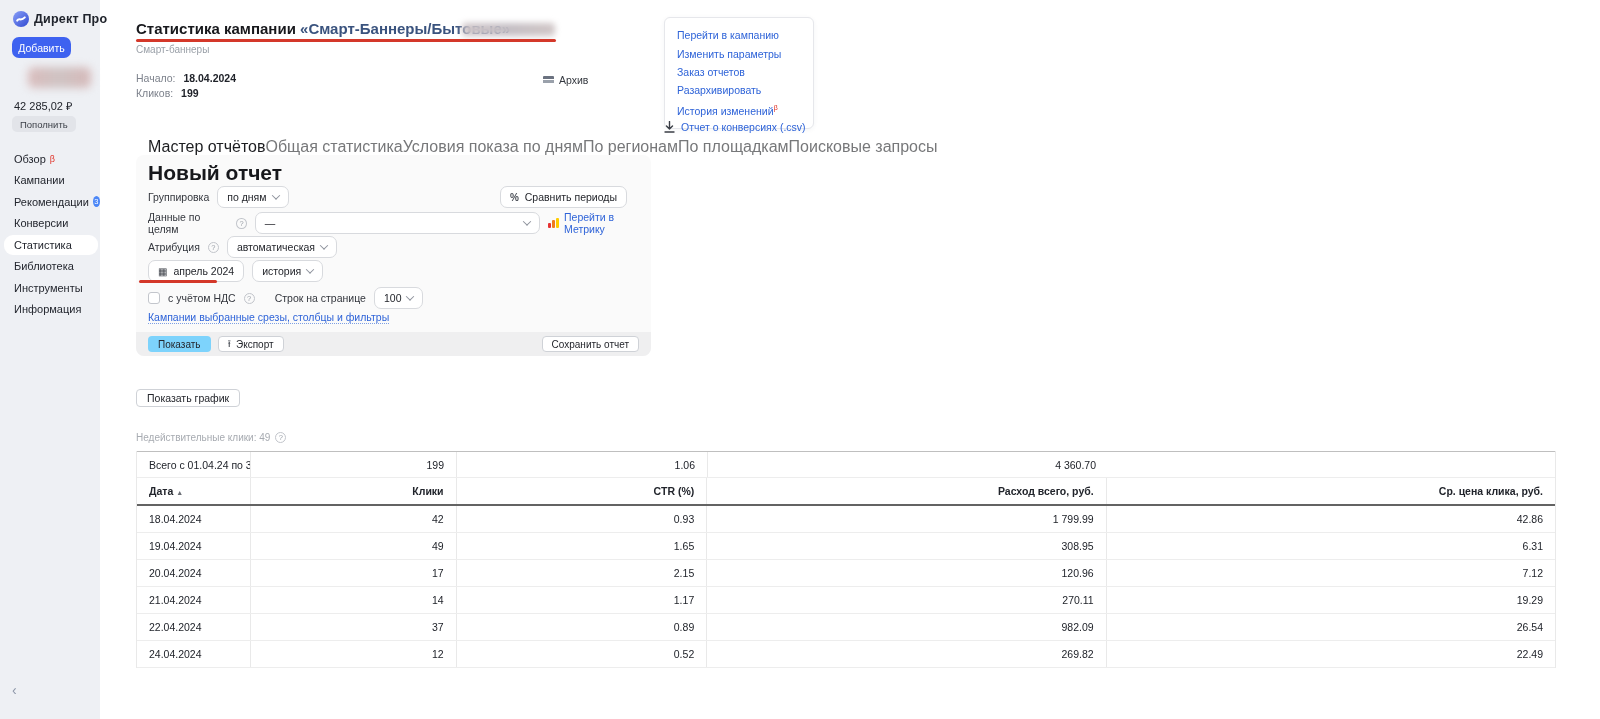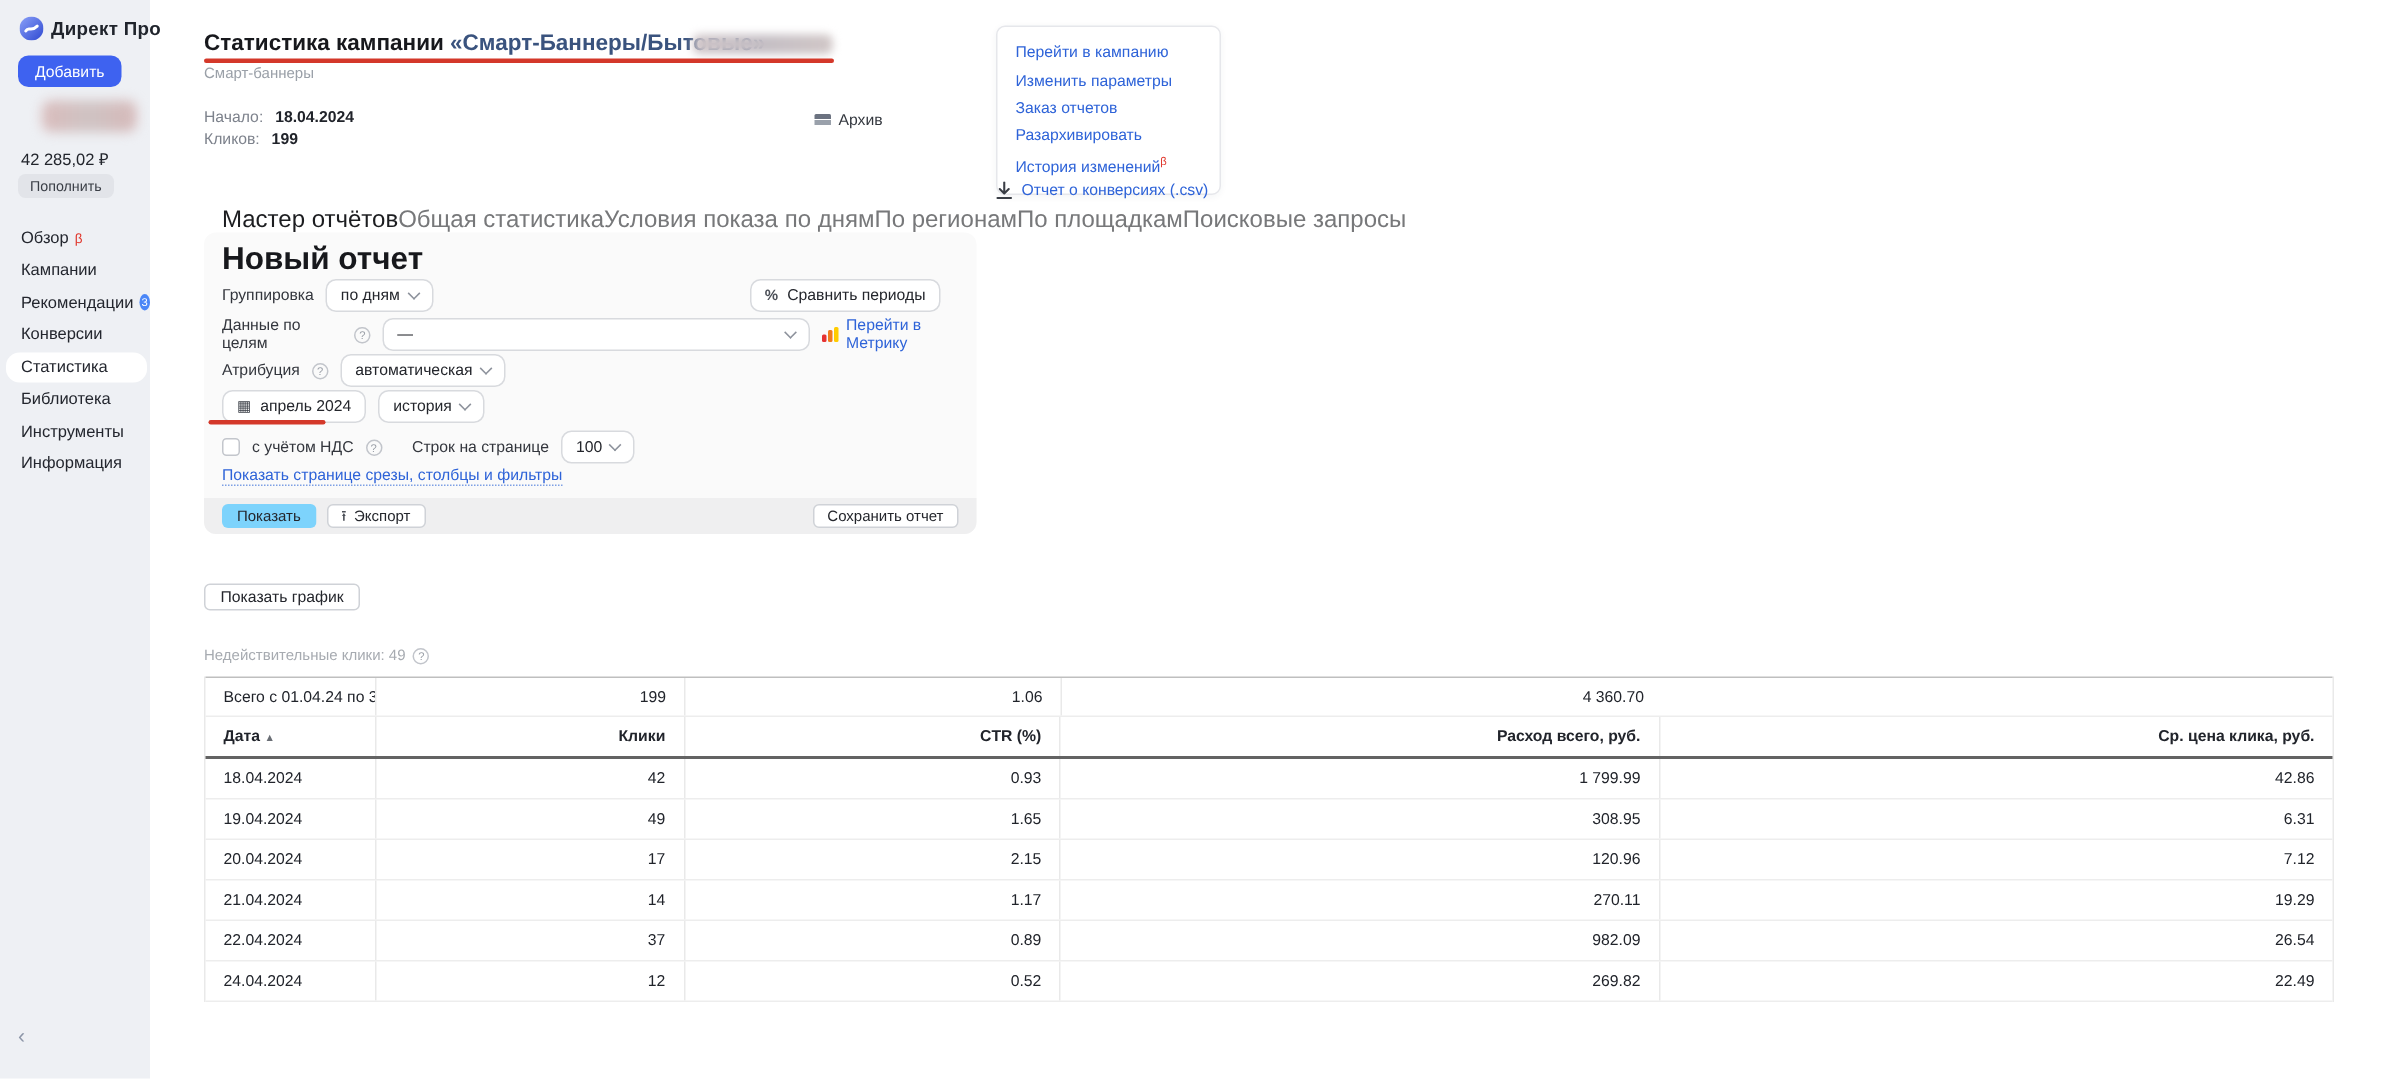--- a/index.html
+++ b/index.html
@@ -3,21 +3,21 @@
 <meta charset="utf-8">
 <style>
   * { margin:0; padding:0; box-sizing:border-box; }
   html,body { width:1600px; height:719px; overflow:hidden; background:#fff;
     font-family:"Liberation Sans", sans-serif; color:#21242b; }
 
   
   #sidebar { position:absolute; left:0; top:0; width:100px; height:719px; background:#eef0f4; }
   .logo { position:absolute; left:13px; top:11px; display:flex; align-items:center; gap:5px; }
   .logo-txt { font-size:12.5px; font-weight:700; color:#20242c; letter-spacing:.2px; white-space:nowrap; }
-  .btn-add { position:absolute; left:12px; top:37px; width:69px; height:21px; background:#3e62f0;
+  .btn-add { position:absolute; left:12px; top:37px; width:59px; height:21px; background:#3e62f0;
     border:none; border-radius:7px; color:#fff; font-size:10.5px; cursor:pointer; }
   .blur-blob { position:absolute; left:28px; top:67px; width:63px; height:21px; border-radius:6px;
     background:linear-gradient(90deg,#d9bcbc,#cfc3c3,#d6b9b9); filter:blur(4px); }
   .balance { position:absolute; left:14px; top:98px; font-size:11px; color:#22252c; }
   .btn-topup { position:absolute; left:12px; top:116px; height:16px; padding:0 8px; background:#e2e4e9;
     border:none; border-radius:5px; font-size:9.5px; color:#3a3e46; cursor:pointer; }
   .nav { position:absolute; left:0; top:148px; width:100px; }
   .nav-item { position:relative; height:21.5px; display:flex; align-items:center; padding-left:14px;
     font-size:11px; color:#23262e; cursor:pointer; white-space:nowrap; }
   .nav-item.active::before { content:""; position:absolute; left:4px; right:2px; top:1px; bottom:1px;
@@ -261,21 +261,21 @@
     <span>с учётом НДС</span>
     <span class="info">?</span>
     <span style="margin-left:12px">Строк на странице</span>
     <span class="ctrl">
       <span>100</span>
       <i class="chev"></i>
     </span>
   </div>
 
   <div class="frow" style="top:156px;">
-    <span class="dotted-link">Показать странице срезы, столбцы и фильтры</span>
+    <span class="dotted-link">Кампании выбранные срезы, столбцы и фильтры</span>
   </div>
 
   <div class="card-footer">
     <span class="btn btn-show">Показать</span>
     <span class="btn btn-export">
       <span class="exp-ic">⭱</span>
       <span>Экспорт</span>
     </span>
     <span class="btn btn-save">Сохранить отчет</span>
   </div>

